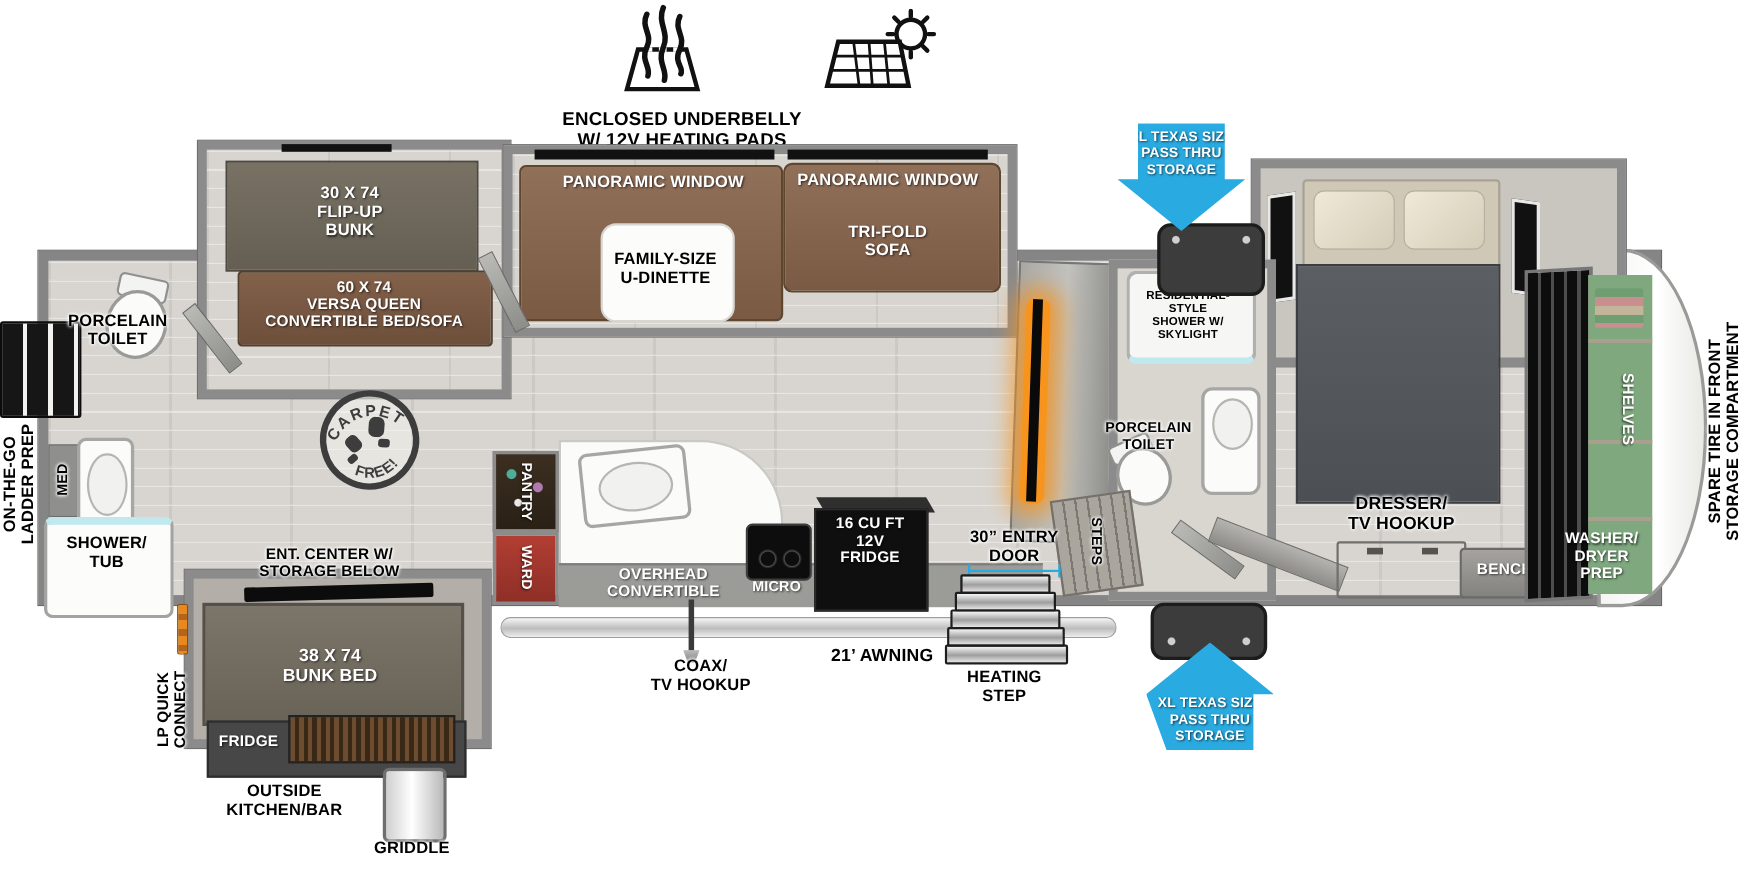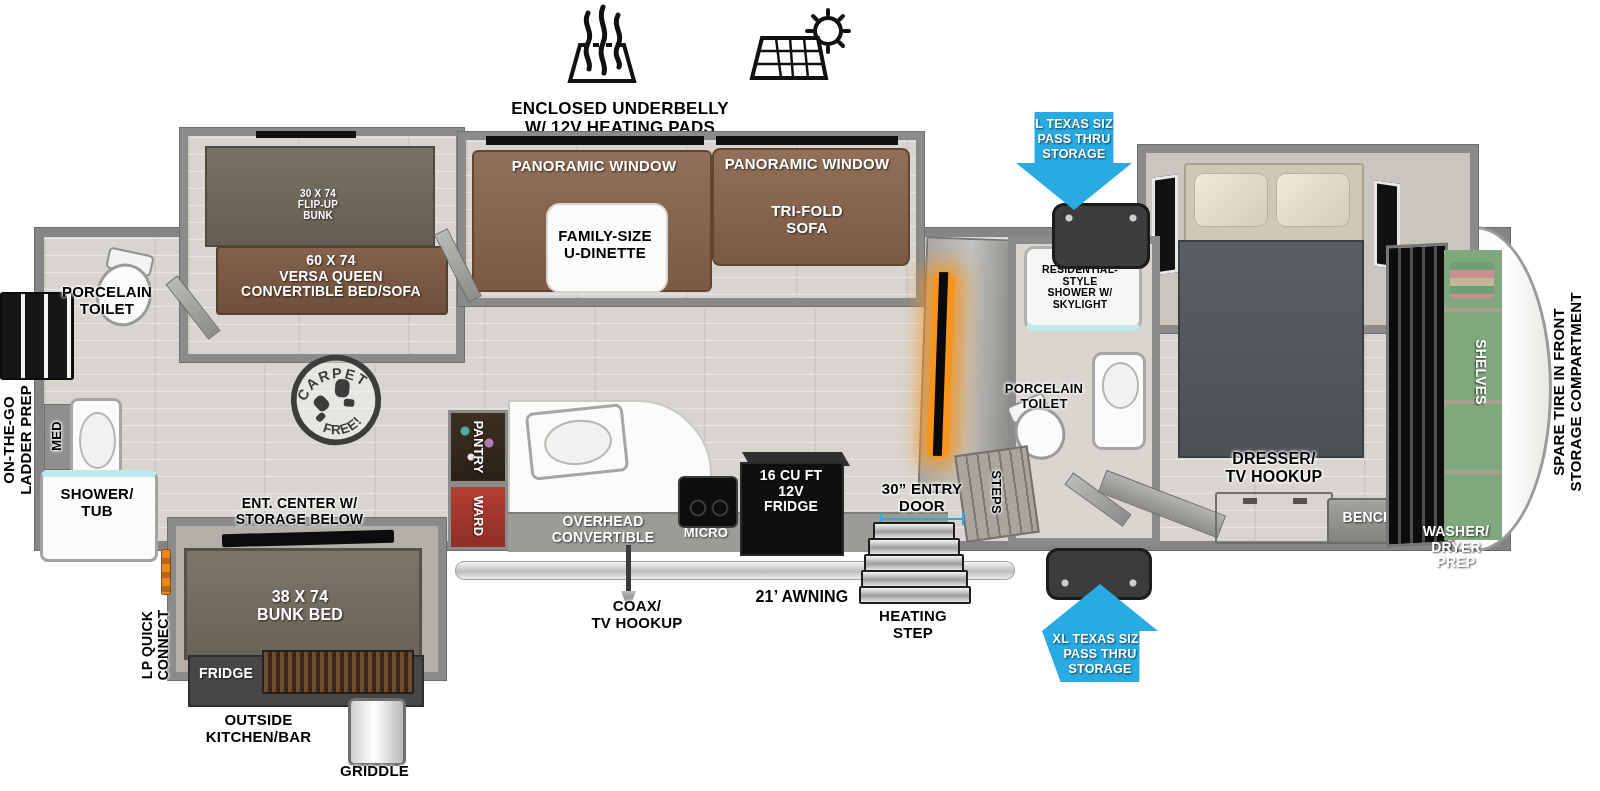--- a/index.html
+++ b/index.html
@@ -71,21 +71,21 @@
 
   <div class="abs wood" style="left:35px;top:228px;width:1475px;height:322px;border:9px solid #858585;box-sizing:border-box;box-shadow:0 0 0 1px #6a6a6a;"></div>
 
   <div class="abs" style="left:1452px;top:226px;width:100px;height:326px;background:linear-gradient(90deg,#f4f4f2,#ffffff 55%,#e8e8e4);border:3px solid #9a9a98;box-sizing:border-box;border-radius:0 78px 78px 0 / 0 165px 165px 0;"></div>
   <div class="lbl vert" style="left:1568px;top:392px;width:232px;font-size:15px;">SPARE TIRE IN FRONT
 STORAGE COMPARTMENT</div>
 
   <div class="slide wood" style="left:180px;top:128px;width:268px;height:218px;"></div>
   <div class="abs" style="left:256px;top:131px;width:100px;height:7px;background:#111;"></div>
   <div class="abs" style="left:205px;top:146px;width:226px;height:97px;background:linear-gradient(180deg,#787164,#655f53);border:2px solid #4f4a41;"></div>
-  <div class="lbl-w" style="left:248px;top:168px;width:140px;font-size:10px;margin-top:20px;">30 X 74
+  <div class="lbl-w" style="left:248px;top:168px;width:140px;font-size:15px;">30 X 74
 FLIP-UP
 BUNK</div>
   <div class="abs" style="left:216px;top:246px;width:228px;height:65px;background:linear-gradient(180deg,#83614a,#6d4f3b);border:2px solid #55402f;border-radius:4px;"></div>
   <div class="lbl-w" style="left:233px;top:253px;width:196px;font-size:14px;">60 X 74
 VERSA QUEEN
 CONVERTIBLE BED/SOFA</div>
 
   <div class="slide wood" style="left:458px;top:132px;width:450px;height:158px;"></div>
   <div class="abs" style="left:486px;top:136px;width:218px;height:9px;background:#111;"></div>
   <div class="abs" style="left:716px;top:136px;width:182px;height:9px;background:#111;"></div>
@@ -213,21 +213,21 @@
   <div class="abs" style="left:1215px;top:492px;width:114px;height:48px;background:linear-gradient(180deg,#c4c2be,#8e8c88);border:2px solid #6f6f6c;border-radius:3px;
               background-image:linear-gradient(90deg,transparent 26px,#55534f 26px,#55534f 40px,transparent 40px),linear-gradient(90deg,transparent 76px,#55534f 76px,#55534f 90px,transparent 90px);background-size:100% 6px;background-repeat:no-repeat;background-position:0 4px;"></div>
   <div class="abs" style="left:1327px;top:498px;width:82px;height:42px;background:linear-gradient(180deg,#a5a3a0,#84827f);border:2px solid #6a6a68;border-radius:4px;"></div>
   <div class="lbl-w" style="left:1330px;top:510px;width:76px;font-size:14px;">BENCH</div>
 
   <div class="abs" style="left:1386px;top:244px;width:56px;height:296px;background:repeating-linear-gradient(90deg,#0d0d0d 0 9px,#4d4d4d 9px 12px);border:3px solid #777;transform:skewY(-3deg);"></div>
   <div class="abs" style="left:1444px;top:250px;width:58px;height:290px;background:#cdc5b6;
               background-image:linear-gradient(180deg,transparent 58px,#a89f8e 58px,#a89f8e 62px,transparent 62px,transparent 150px,#a89f8e 150px,#a89f8e 154px,transparent 154px,transparent 220px,#a89f8e 220px,#a89f8e 224px,transparent 224px),linear-gradient(90deg,#7fa87f 0 0);"></div>
   <div class="abs" style="left:1450px;top:262px;width:44px;height:36px;background:repeating-linear-gradient(180deg,#6f9e72 0 8px,#c98f8f 8px 16px,#c2b59a 16px 24px);border-radius:3px;"></div>
   <div class="lbl-w vertcw" style="left:1480px;top:372px;width:90px;font-size:14px;">SHELVES</div>
-  <div class="lbl-w" style="left:1406px;top:482px;width:100px;font-size:14px;margin-top:42px;">WASHER/
+  <div class="lbl-w" style="left:1406px;top:482px;width:100px;font-size:14px;">WASHER/
 DRYER
 PREP</div>
 
   <div class="abs" style="left:1052px;top:203px;width:92px;height:60px;background:#3c3c3c;border:3px solid #1c1c1c;border-radius:12px;
               background-image:radial-gradient(circle 3px at 14px 12px,#cfcfcf 0 3px,transparent 4px),radial-gradient(circle 3px at 78px 12px,#cfcfcf 0 3px,transparent 4px);"></div>
   <div class="abs" style="left:1046px;top:548px;width:100px;height:46px;background:#3c3c3c;border:3px solid #1c1c1c;border-radius:12px;
               background-image:radial-gradient(circle 3px at 16px 32px,#cfcfcf 0 3px,transparent 4px),radial-gradient(circle 3px at 84px 32px,#cfcfcf 0 3px,transparent 4px);"></div>
 
   <div class="arrow" style="left:1016px;top:112px;background:#29abe2;clip-path:polygon(16% 0,84% 0,84% 52%,100% 52%,50% 100%,0 52%,16% 52%);">
     <div class="lbl-w txt" style="position:relative;top:5px;width:100px;">XL TEXAS SIZE

